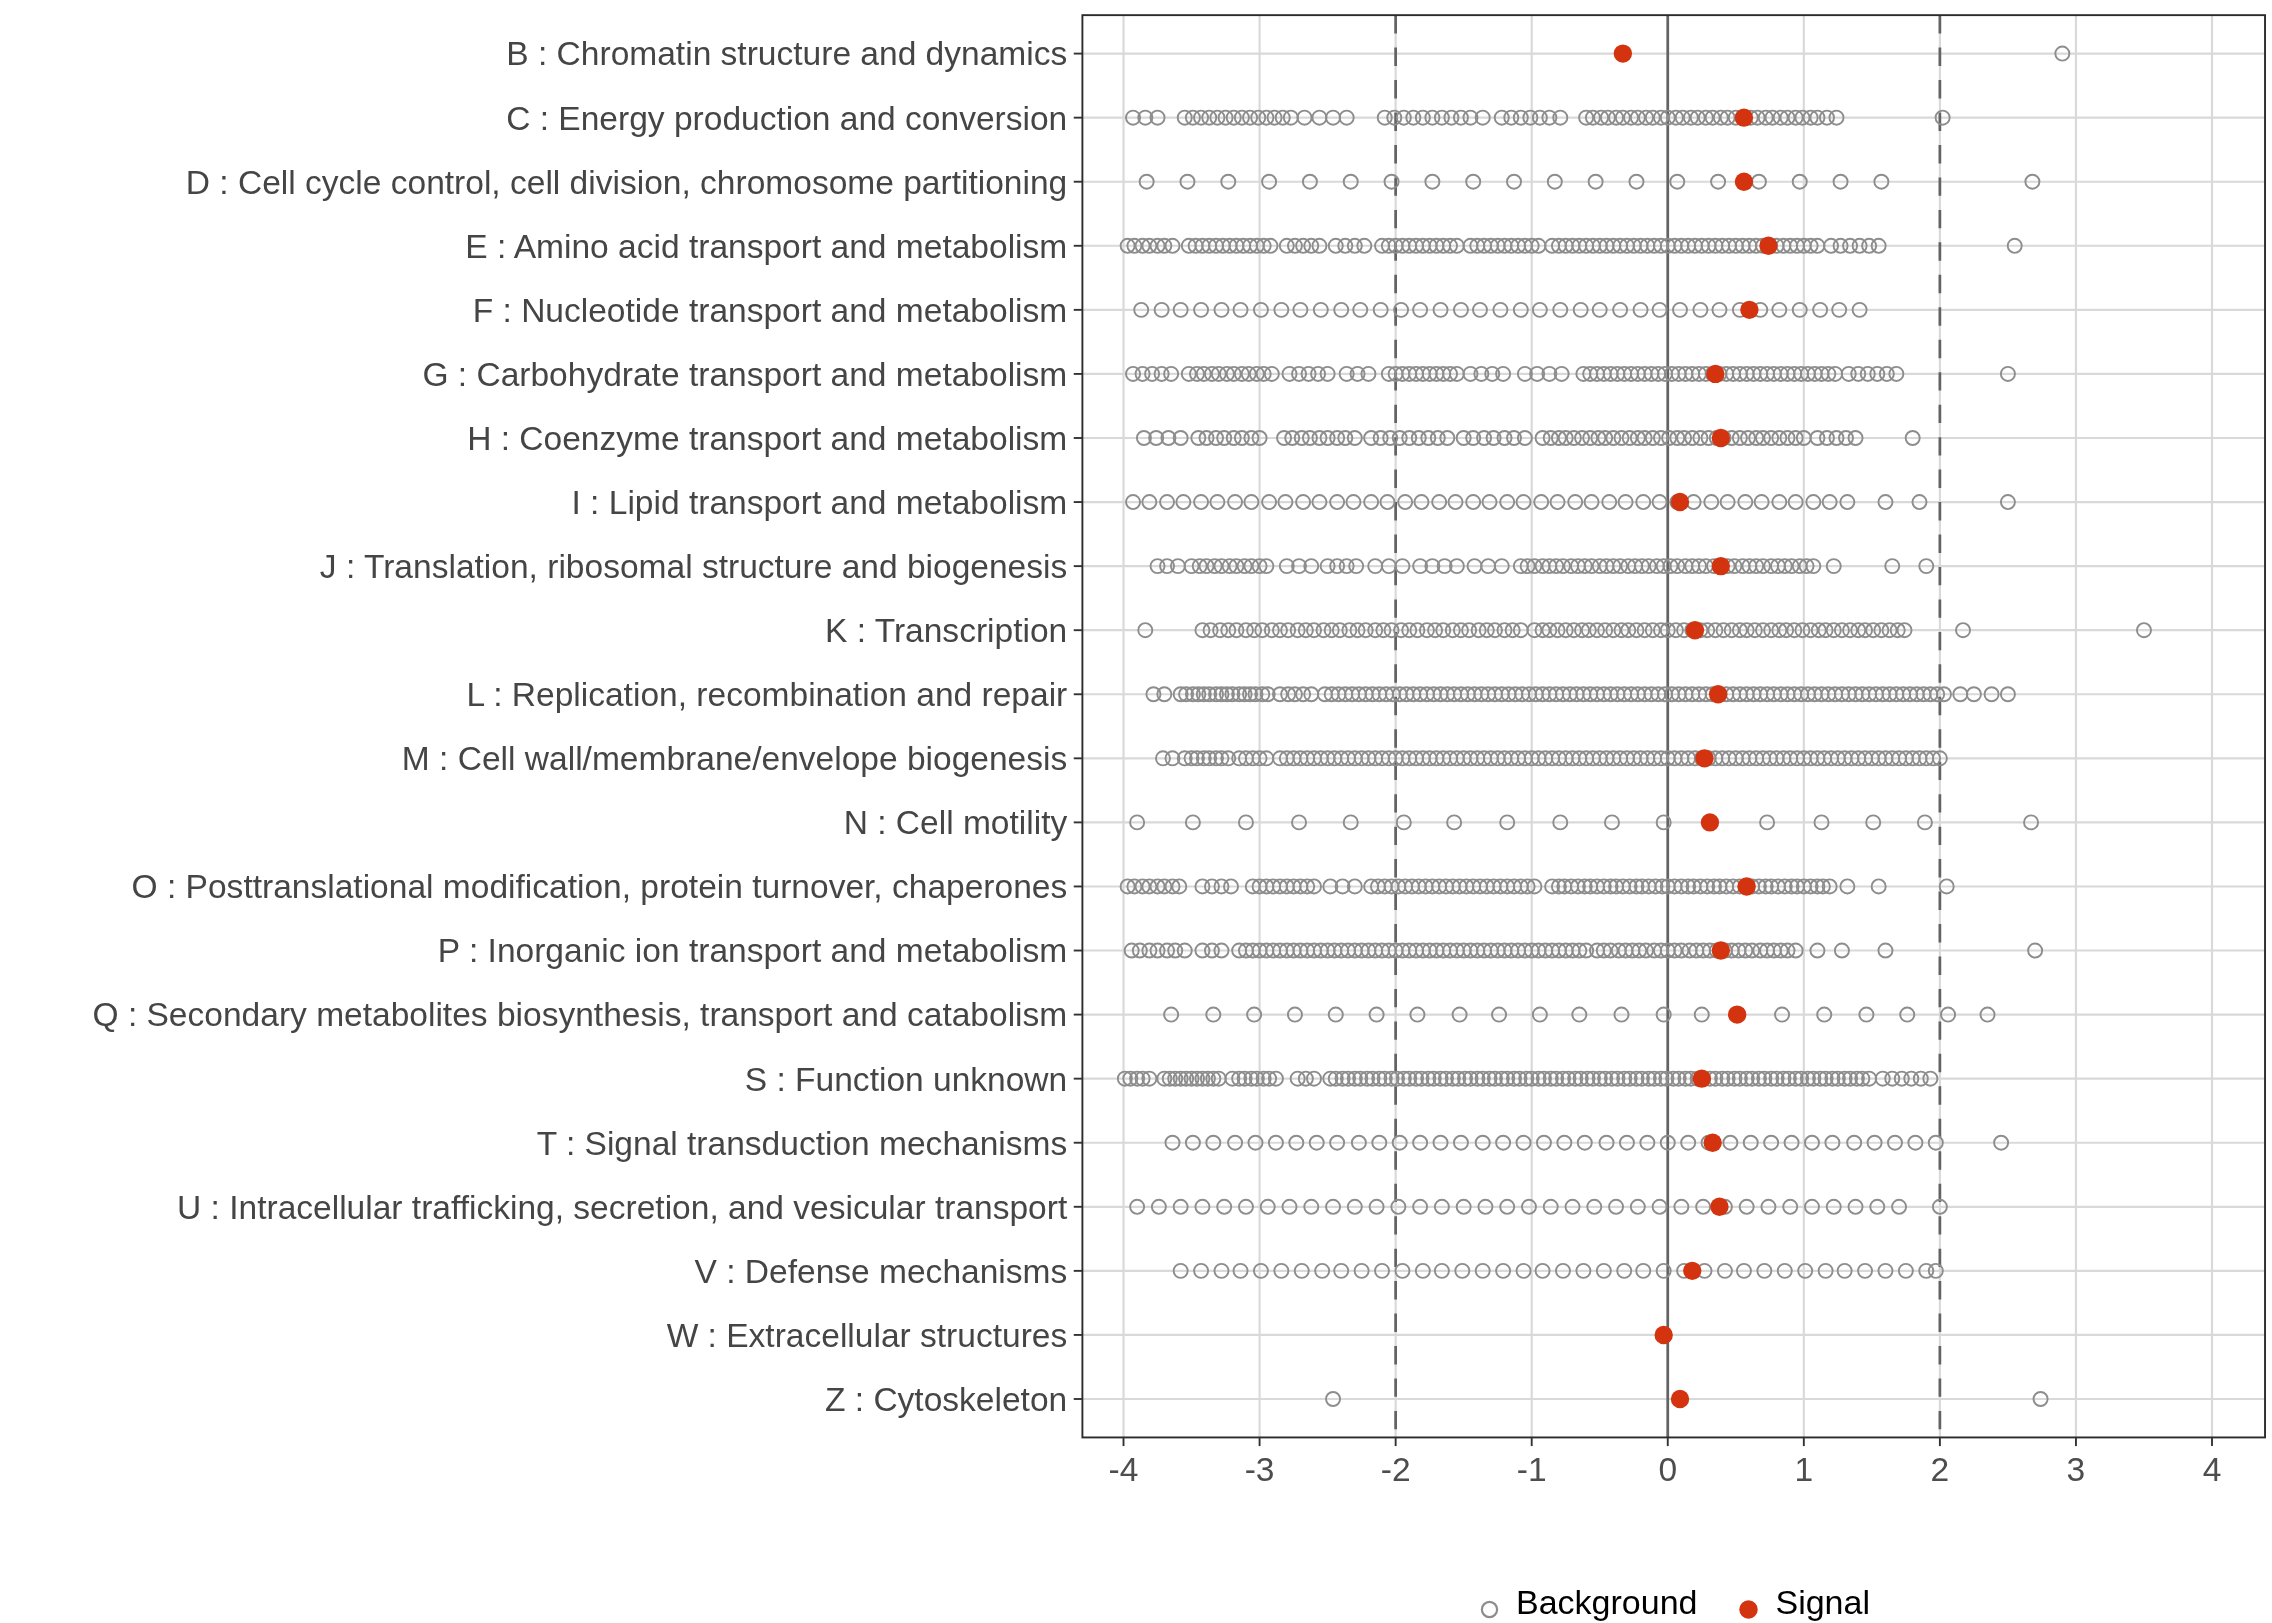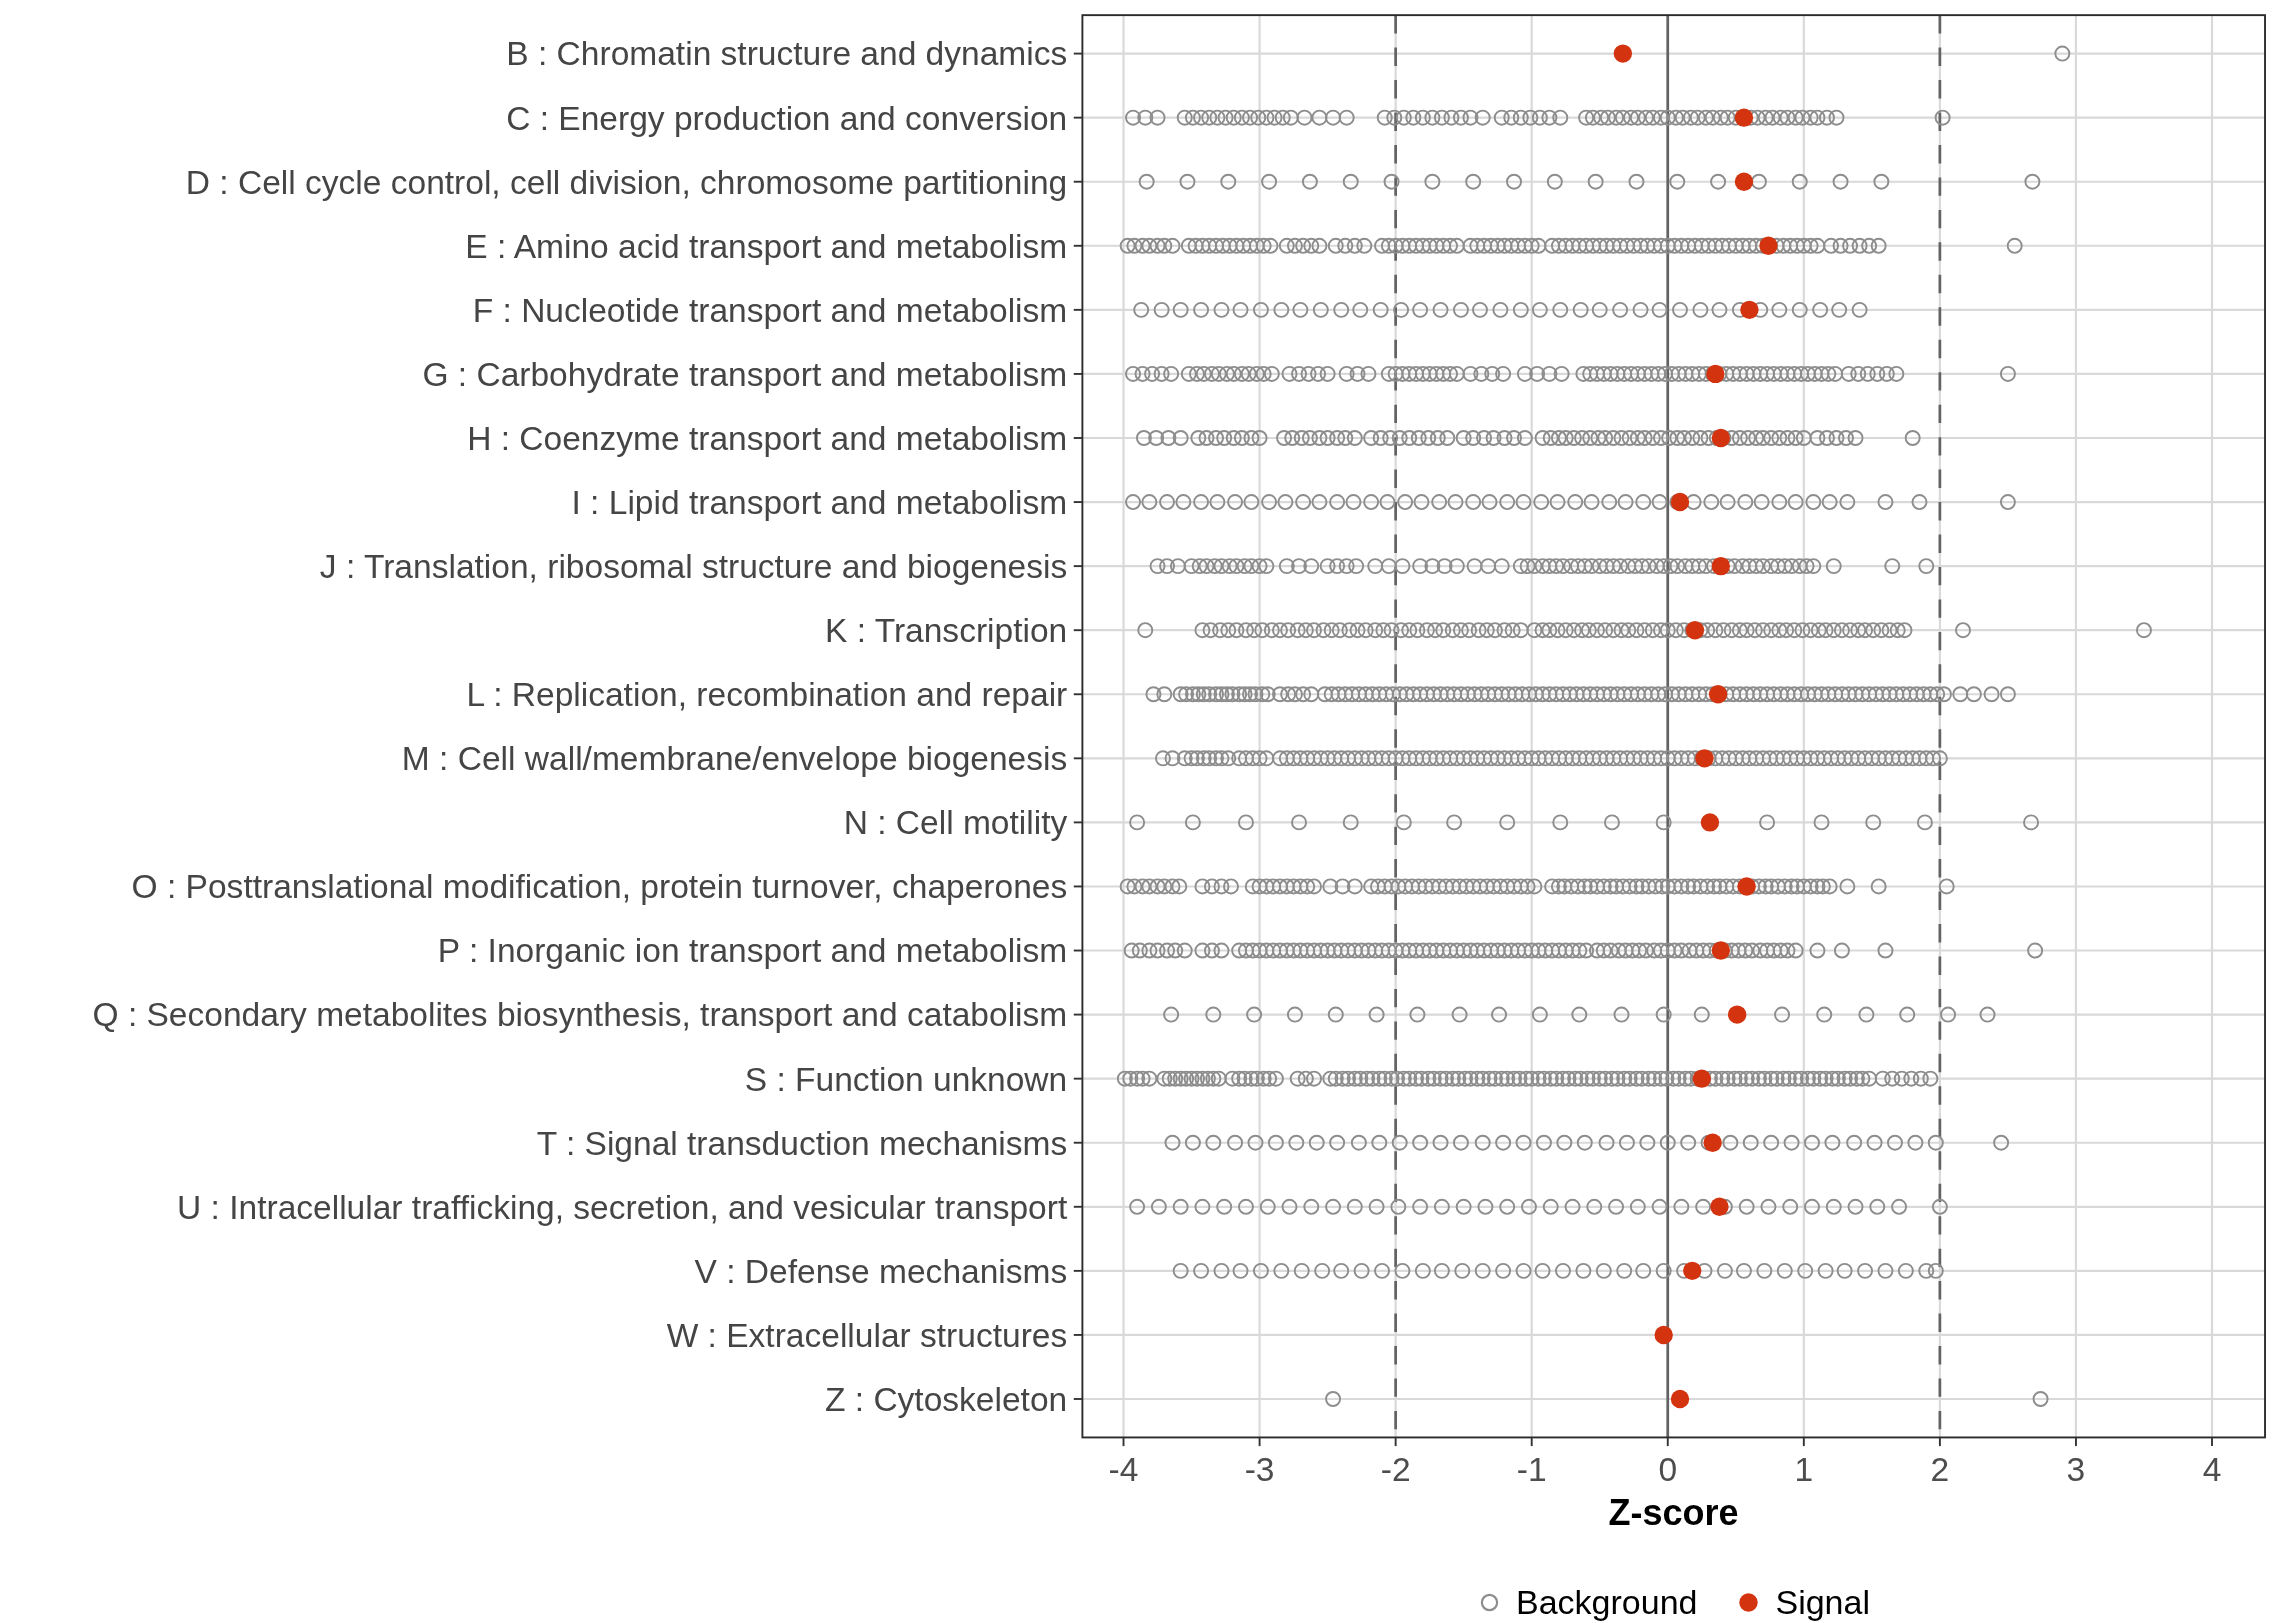--- a/index.html
+++ b/index.html
@@ -3,21 +3,21 @@
 <meta charset="utf-8">
 <style>
   html,body{margin:0;padding:0;background:#fff;}
   .page{position:relative;width:2273px;height:1623px;background:#ffffff;
         font-family:"Liberation Sans", sans-serif;overflow:hidden;}
   #plot-svg{position:absolute;left:0;top:0;}
   .axis-title{position:absolute;left:1082px;top:1492px;width:1183px;text-align:center;
               font-size:36px;font-weight:bold;color:#000;}
   .legend{position:absolute;left:1082px;top:1578px;width:1183px;height:49px;
           display:flex;justify-content:center;align-items:center;gap:39px;}
-  .legend-item{display:flex;align-items:center;gap:14px;font-size:34px;color:#000;}
+  .legend-item{display:flex;align-items:flex-end;gap:14px;font-size:34px;color:#000;}
   .legend-icon{display:block;}
 </style>
 </head>
 <body>
 
 <div class="page">
   <svg id="plot-svg" width="2273" height="1623" viewBox="0 0 4200 3000">
       <g>
         <line x1="2000" x2="4186" y1="99.05405405405405" y2="99.05405405405405" stroke="#D9D9D9" stroke-width="4"></line>
         <line x1="2000" x2="4186" y1="217.4774774774775" y2="217.4774774774775" stroke="#D9D9D9" stroke-width="4"></line>
@@ -1449,21 +1449,20 @@
         <text x="1972" y="2252.675675675676" text-anchor="end" fill="#454545" font-size="62">U : Intracellular trafficking, secretion, and vesicular transport</text>
         <line x1="1984" x2="2000" y1="2349.0990990990995" y2="2349.0990990990995" stroke="#333333" stroke-width="3.5"></line>
         <text x="1972" y="2371.0990990990995" text-anchor="end" fill="#454545" font-size="62">V : Defense mechanisms</text>
         <line x1="1984" x2="2000" y1="2467.5225225225226" y2="2467.5225225225226" stroke="#333333" stroke-width="3.5"></line>
         <text x="1972" y="2489.5225225225226" text-anchor="end" fill="#454545" font-size="62">W : Extracellular structures</text>
         <line x1="1984" x2="2000" y1="2585.9459459459463" y2="2585.9459459459463" stroke="#333333" stroke-width="3.5"></line>
         <text x="1972" y="2607.9459459459463" text-anchor="end" fill="#454545" font-size="62">Z : Cytoskeleton</text>
       </g>
     </svg>
 
-  <div class="axis-title">Z-score</div>
 
   <div class="legend">
     <div class="legend-item">
       <svg class="legend-icon" width="25" height="25" viewBox="0 0 46 46">
         <circle cx="23" cy="23" r="14" fill="none" stroke="#8D8D8D" stroke-width="4"></circle>
       </svg>
       <span>Background</span>
     </div>
     <div class="legend-item">
       <svg class="legend-icon" width="25" height="25" viewBox="0 0 46 46">

